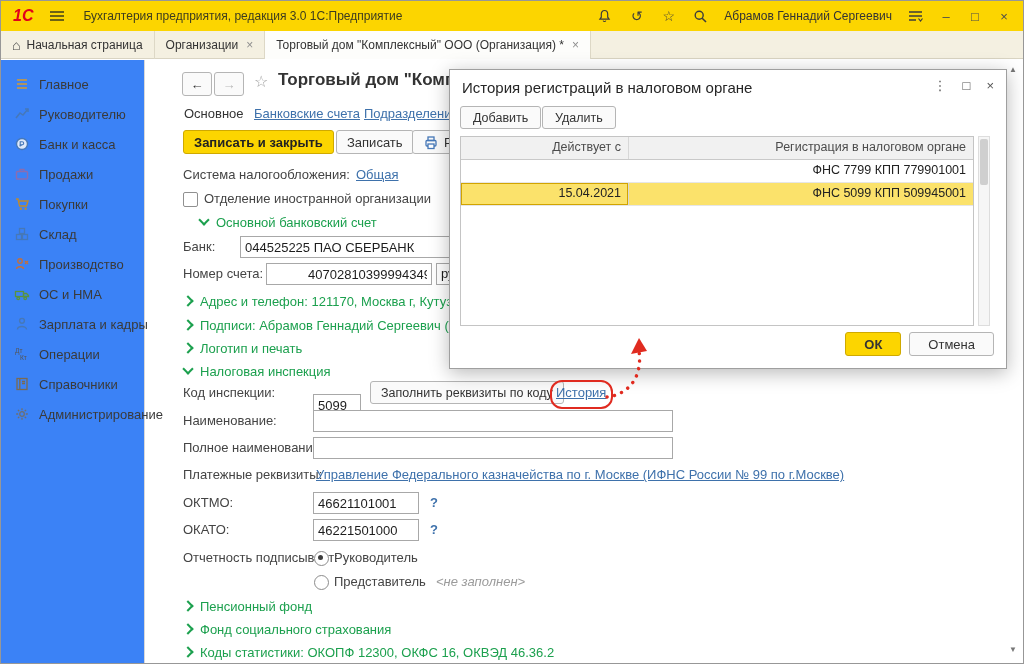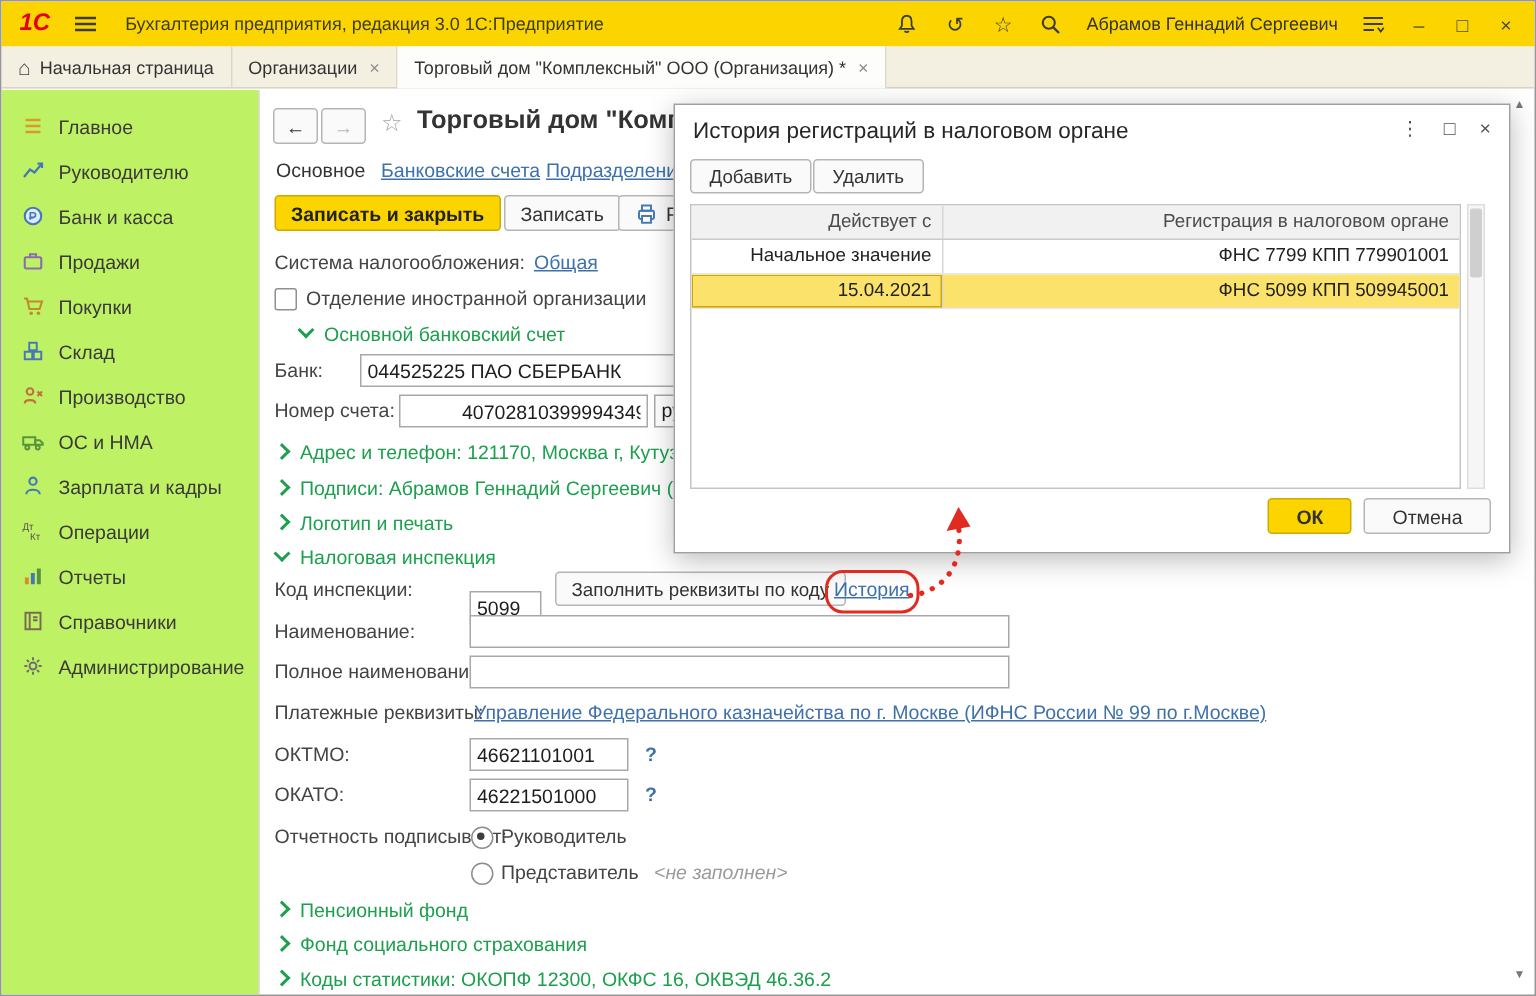--- a/index.html
+++ b/index.html
@@ -17,21 +17,21 @@
   .winctl{font-size:13px;color:#4c4c4c;cursor:pointer;width:14px;text-align:center;}
 
   
   .tabbar{position:absolute;left:0;top:30px;width:100%;height:28px;background:#f4f0e1;border-bottom:1px solid #d9d4c2;display:flex;box-sizing:border-box;}
   .tab{display:flex;align-items:center;height:28px;padding:0 11px;font-size:12px;color:#333;border-right:1px solid #ddd8c6;cursor:pointer;white-space:nowrap;}
   .tab .x{margin-left:8px;color:#8f8f8f;font-size:12px;}
   .tab.active{background:#fdfdfb;}
   .home{font-size:14px;margin-right:6px;color:#444;}
 
   
-  .sidebar{position:absolute;left:0;top:59px;width:172px;bottom:0;background:#bef264;border-right:1px solid #d8d8d8;padding-top:9px;box-sizing:border-box;}
+  .sidebar{position:absolute;left:0;top:59px;width:144px;bottom:0;background:#3b82f6;border-right:1px solid #d8d8d8;padding-top:9px;box-sizing:border-box;}
   .sb-item{display:flex;align-items:center;height:30px;padding-left:12px;gap:9px;cursor:pointer;}
   .sb-item .lb{font-size:13px;color:#3a3a3a;white-space:nowrap;}
   .icn{width:17px;height:17px;display:flex;align-items:center;justify-content:center;flex:0 0 auto;}
 
   
   .content{position:absolute;left:173px;top:59px;right:1px;bottom:1px;background:#fff;overflow:hidden;}
   .lbl{position:absolute;font-size:13px;color:#444;height:22px;line-height:22px;white-space:nowrap;}
   .inp{position:absolute;height:22px;border:1px solid #a8a8a8;background:#fff;font-family:"Liberation Sans",sans-serif;font-size:13px;color:#1d1d1d;padding:0 4px;box-sizing:border-box;}
   .lnk{position:absolute;font-size:13px;color:#3e71ab;text-decoration:underline;height:22px;line-height:22px;white-space:nowrap;cursor:pointer;}
   .grp{position:absolute;display:flex;align-items:center;gap:8px;color:#1ca04e;font-size:13px;height:20px;cursor:pointer;white-space:nowrap;}
@@ -228,30 +228,20 @@
           <svg width="16" height="16">
             <text x="1" y="7" font-size="6.5" fill="#555">Дт</text>
             <text x="6" y="14" font-size="6.5" fill="#555">Кт</text>
           </svg>
         </span>
         <span class="lb">Операции</span>
       </div>
     <div class="sb-item">
         <span class="icn">
           <svg width="16" height="16">
-            <rect x="2.6" y="9" width="2.6" height="4.5" fill="#d98c2b"></rect>
-            <rect x="6.6" y="6" width="2.6" height="7.5" fill="#4678b8"></rect>
-            <rect x="10.6" y="3" width="2.6" height="10.5" fill="#58933f"></rect>
-          </svg>
-        </span>
-        <span class="lb">Отчеты</span>
-      </div>
-    <div class="sb-item">
-        <span class="icn">
-          <svg width="16" height="16">
             <g fill="none" stroke="#7a6a52" stroke-width="1.3">
               <rect x="3" y="2.5" width="10" height="11"></rect>
               <path d="M5.8 2.5v11"></path>
               <path d="M8 5.5h3M8 7.5h3"></path>
             </g>
           </svg>
         </span>
         <span class="lb">Справочники</span>
       </div>
     <div class="sb-item">
@@ -385,21 +375,20 @@
     </div>
     <div class="dlg-btn" style="left:10px;top:36px;">Добавить</div>
     <div class="dlg-btn" style="left:92px;top:36px;">Удалить</div>
 
     <div class="tbl">
       <div class="tr hd">
         <div class="td c1">Действует с</div>
         <div class="td c2">Регистрация в налоговом органе</div>
       </div>
       <div class="tr">
-        <div class="td c1">Начальное значение</div>
         <div class="td c2">ФНС 7799 КПП 779901001</div>
       </div>
       <div class="tr sel">
         <div class="td c1">15.04.2021</div>
         <div class="td c2">ФНС 5099 КПП 509945001</div>
       </div>
     </div>
     <div class="dlg-scroll">
         <div class="dlg-thumb"></div>
       </div>

